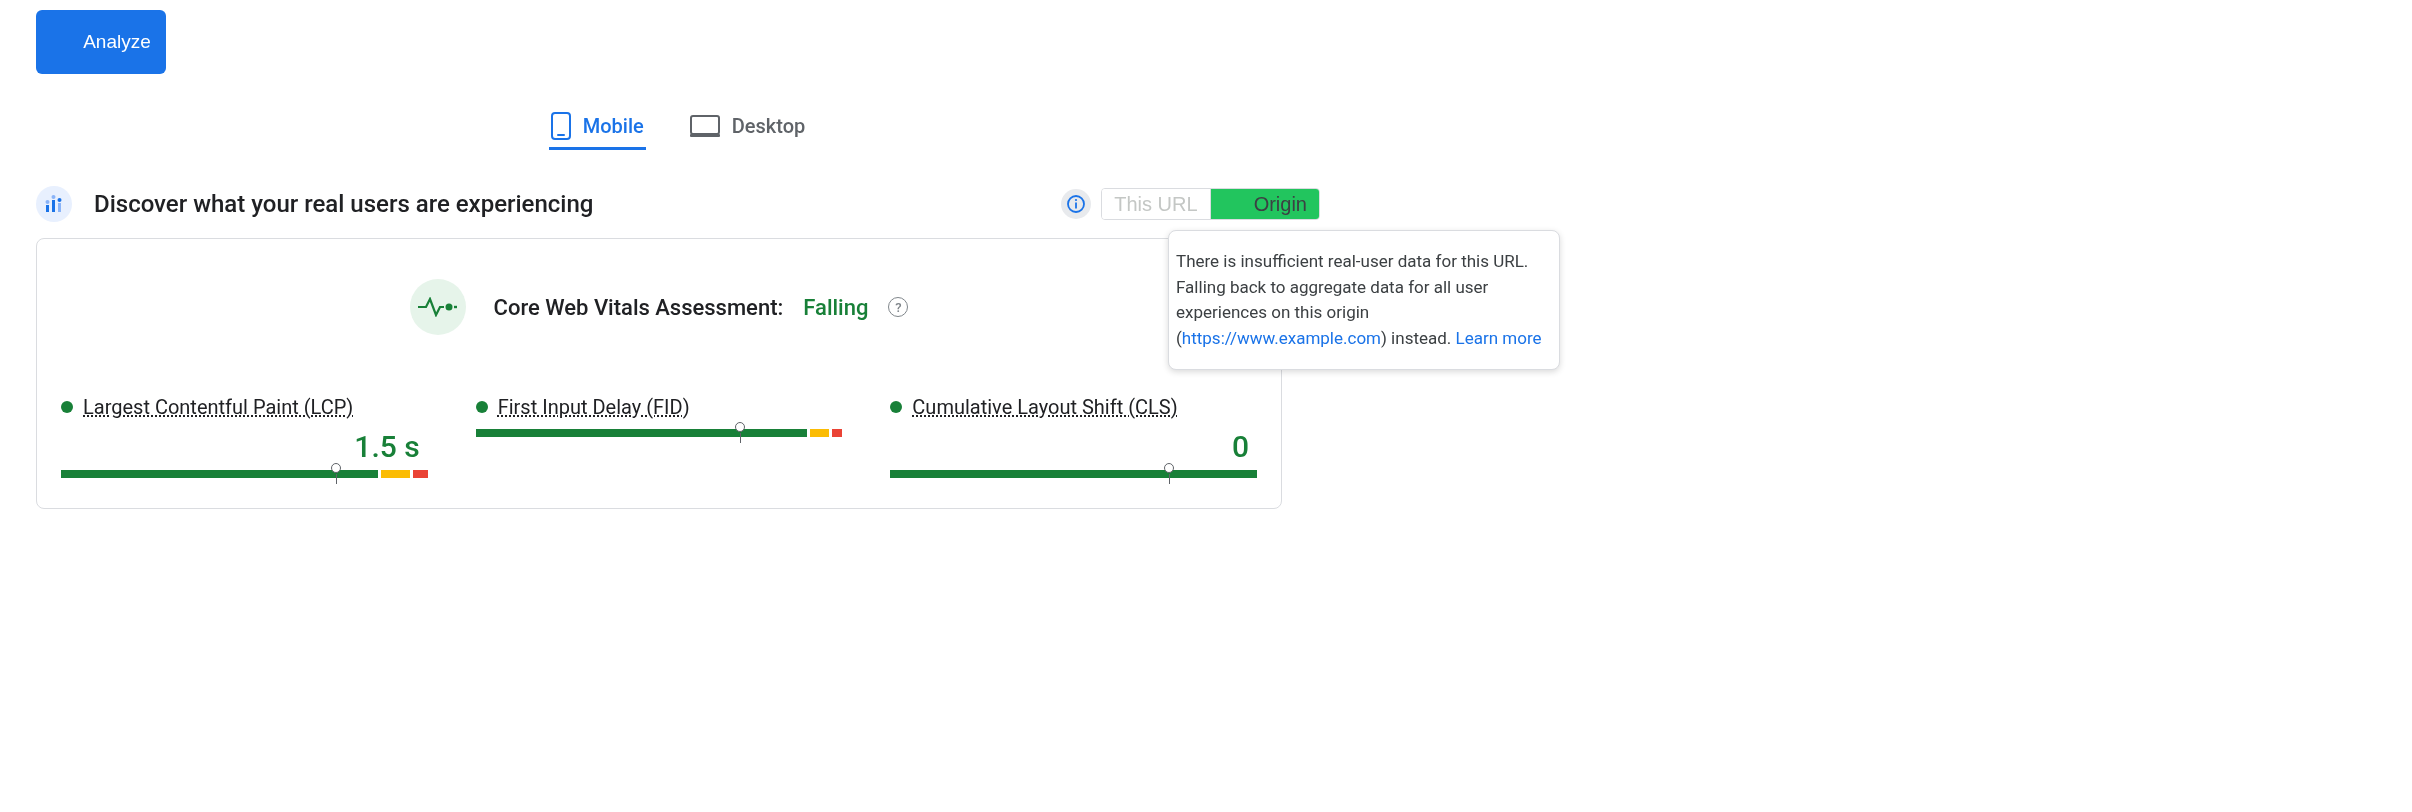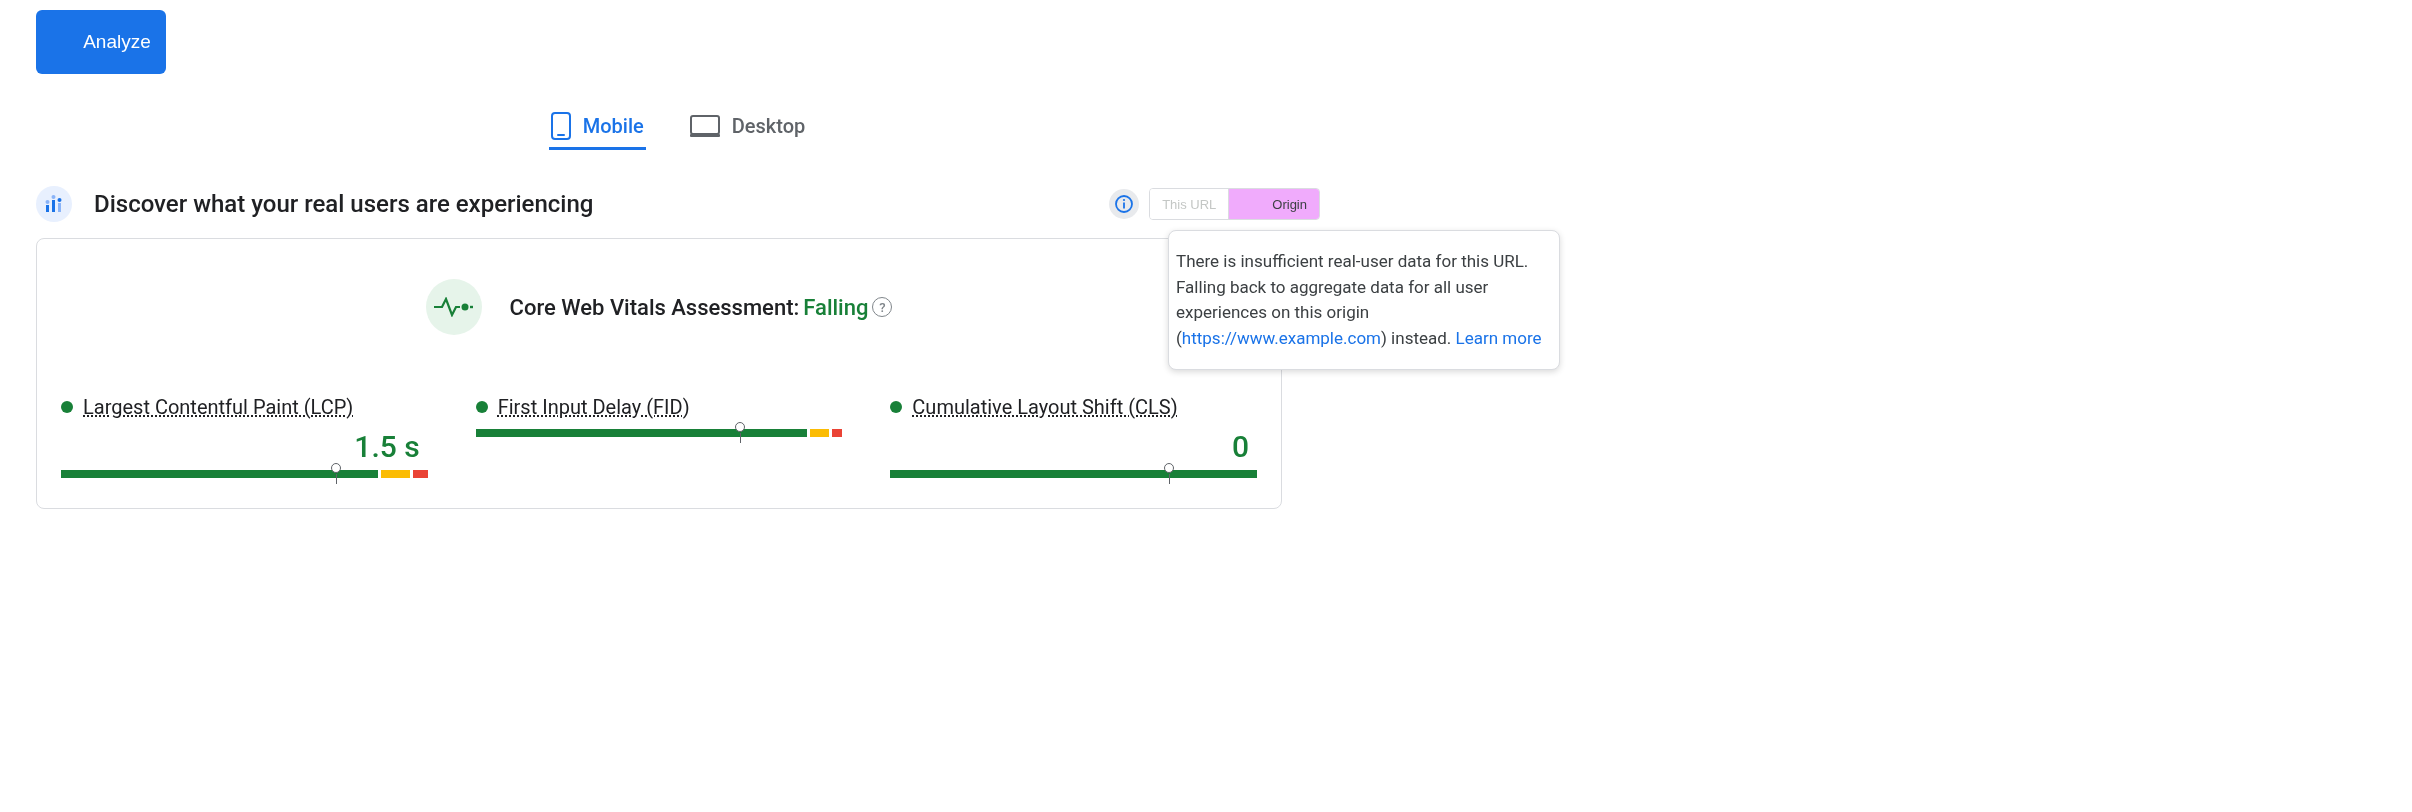--- a/index.html
+++ b/index.html
@@ -107,28 +107,28 @@
     display: flex;
     border: 1px solid #dadce0;
     border-radius: 4px;
     overflow: hidden;
     height: 32px;
   }
   .seg button {
     border: none;
     background: #fff;
     padding: 0 12px;
-    font-size: 13px;
+    font-size: 20px;
     color: #80868b;
     cursor: pointer;
     text-align: center;
   }
   .seg button + button { border-left: 1px solid #dadce0; }
   .seg button.disabled { color: #c4c7c5; cursor: default; }
-  .seg button.active { background: #f0abfc; color: #3c4043; padding-left: 43px; }
+  .seg button.active { background: #22c55e; color: #3c4043; padding-left: 43px; }
 
   
   .tooltip {
     position: absolute;
     top: 44px;
     right: -240px;
     width: 392px;
     background: #fff;
     border: 1px solid #dadce0;
     border-radius: 8px;
@@ -159,21 +159,21 @@
   .pulse-icon {
     width: 56px; height: 56px;
     border-radius: 50%;
     background: #e6f4ea;
     display: flex; align-items: center; justify-content: center;
   }
   .assessment-text {
     font-size: 22px;
     font-weight: 500;
     color: #202124;
-    display: flex; align-items: center; gap: 4px;
+    display: flex; align-items: center; gap: 20px;
   }
   .assessment-text .status { color: #188038; }
   .help-icon {
     width: 20px; height: 20px;
     border: 1.5px solid #80868b;
     border-radius: 50%;
     display: inline-flex; align-items: center; justify-content: center;
     font-size: 13px; color: #80868b;
     cursor: pointer;
   }

